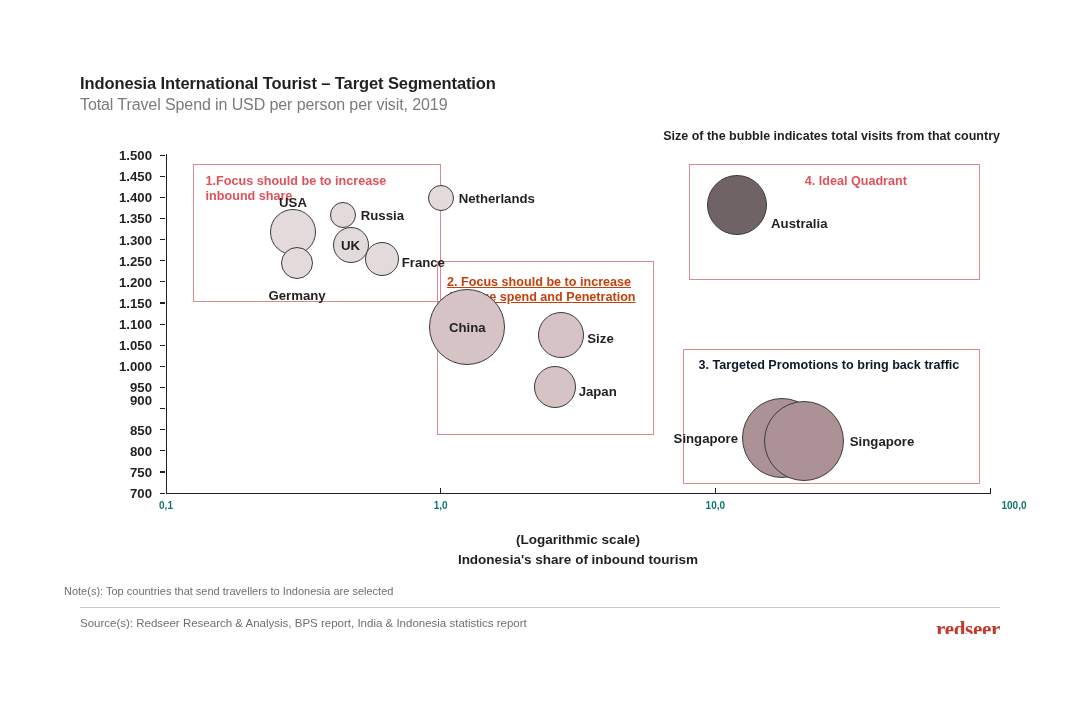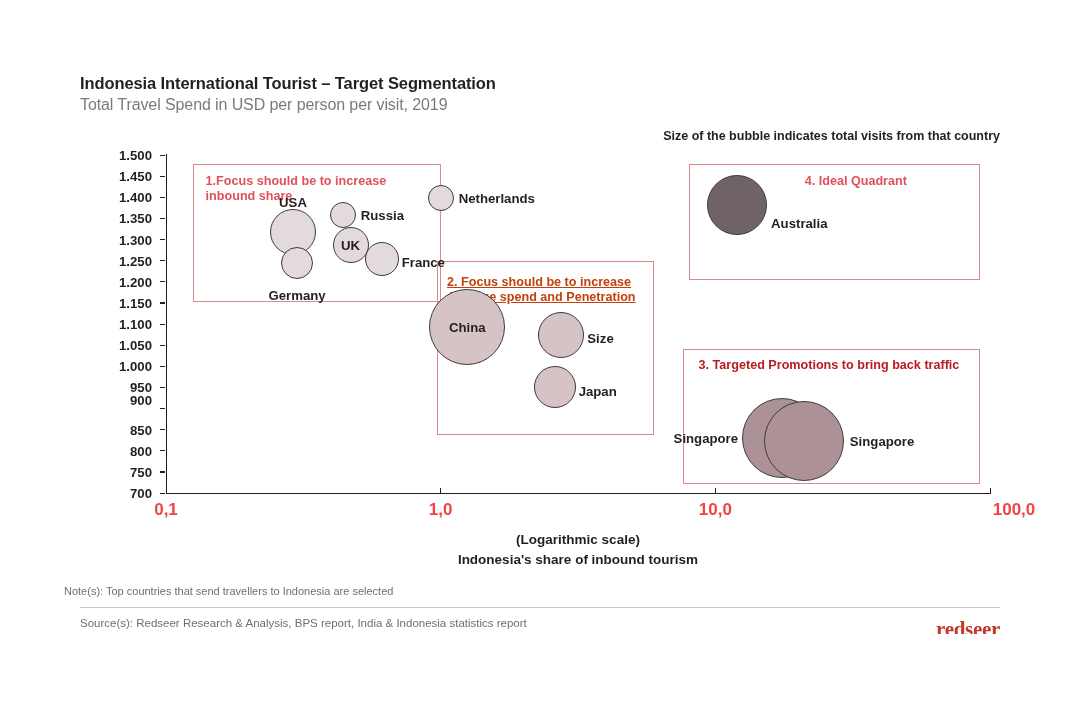--- a/index.html
+++ b/index.html
@@ -77,23 +77,23 @@
   }
   .ytick-mark {
     position: absolute;
     width: 5px;
     height: 1.2px;
     background: #231f20;
   }
   .xtick-label {
     position: absolute;
     top: 500px;
-    font-size: 17px;
-    font-weight: bold;
-    color: #ef4444;
+    font-size: 10px;
+    font-weight: bold;
+    color: #0f766e;
     white-space: nowrap;
     transform: translateX(-50%);
   }
   .xtick-mark {
     position: absolute;
     top: 488px;
     width: 1.2px;
     height: 6px;
     background: #231f20;
   }
@@ -238,21 +238,21 @@
       <div class="xtick-mark" style="left: 989.5px;"></div>
     </div>
   <div id="quadrant-layer">
       <div class="quadrant" style="left: 192.618px; top: 164.295px; width: 248.049px; height: 137.312px; border-color: rgb(217, 139, 142);"></div>
       <div class="quadrant-label" style="left: 205.618px; top: 174.295px; color: rgb(224, 82, 91);">1.Focus should be to increase
 inbound share</div>
       <div class="quadrant" style="left: 437.033px; top: 261.47px; width: 217.366px; height: 173.225px; border-color: rgb(217, 139, 142);"></div>
       <div class="quadrant-label" style="left: 447.033px; top: 275px; color: #c2410c; text-decoration: underline;">2. Focus should be to increase
 Average spend and Penetration</div>
       <div class="quadrant" style="left: 682.597px; top: 349.35px; width: 297.457px; height: 134.355px; border-color: rgb(217, 139, 142);"></div>
-      <div class="quadrant-label" style="left: 698.597px; top: 358.35px; color: #b91c1c;">3. Targeted Promotions to bring back traffic</div>
+      <div class="quadrant-label" style="left: 698.597px; top: 358.35px; color: #0f172a;">3. Targeted Promotions to bring back traffic</div>
       <div class="quadrant" style="left: 688.715px; top: 164.295px; width: 291.338px; height: 115.765px; border-color: rgb(217, 139, 142);"></div>
       <div class="quadrant-label" style="left: 804.715px; top: 174.295px; color: rgb(224, 82, 91);">4. Ideal Quadrant</div>
     </div>
   <div id="bubble-layer">
       <div class="bubble" style="left: 293.005px; top: 232.317px; width: 46px; height: 46px; background: rgb(227, 219, 219); border: 1px solid rgb(63, 58, 58);"></div>
       <div class="bubble-label lbl-center" style="left: 293.005px; top: 202.317px;">USA</div>
       <div class="bubble" style="left: 297.049px; top: 262.737px; width: 32px; height: 32px; background: rgb(227, 219, 219); border: 1px solid rgb(63, 58, 58);"></div>
       <div class="bubble-label lbl-center" style="left: 297.049px; top: 294.737px;">Germany</div>
       <div class="bubble" style="left: 342.735px; top: 214.995px; width: 26px; height: 26px; background: rgb(227, 219, 219); border: 1px solid rgb(63, 58, 58);"></div>
       <div class="bubble-label lbl-right" style="left: 360.735px; top: 214.995px;">Russia</div>

